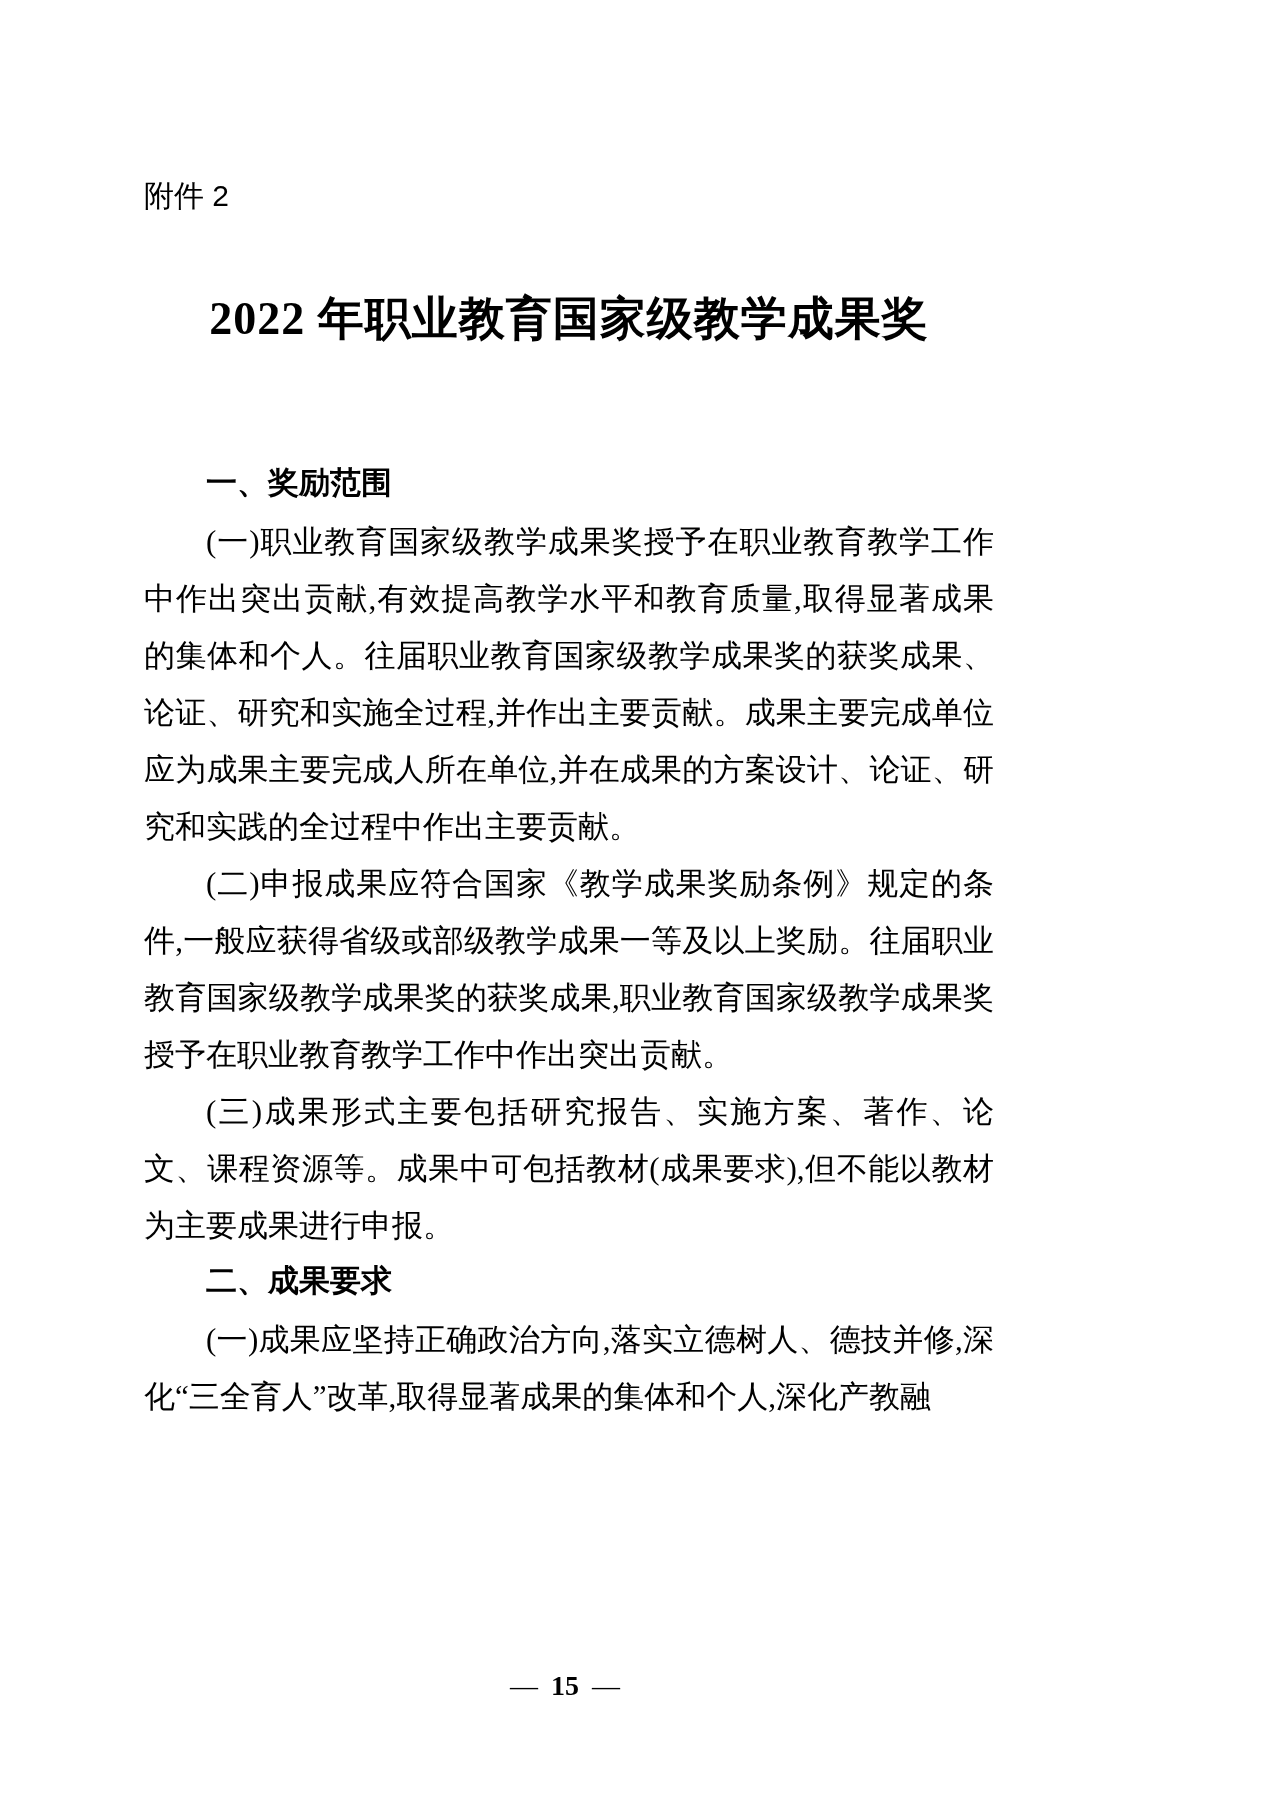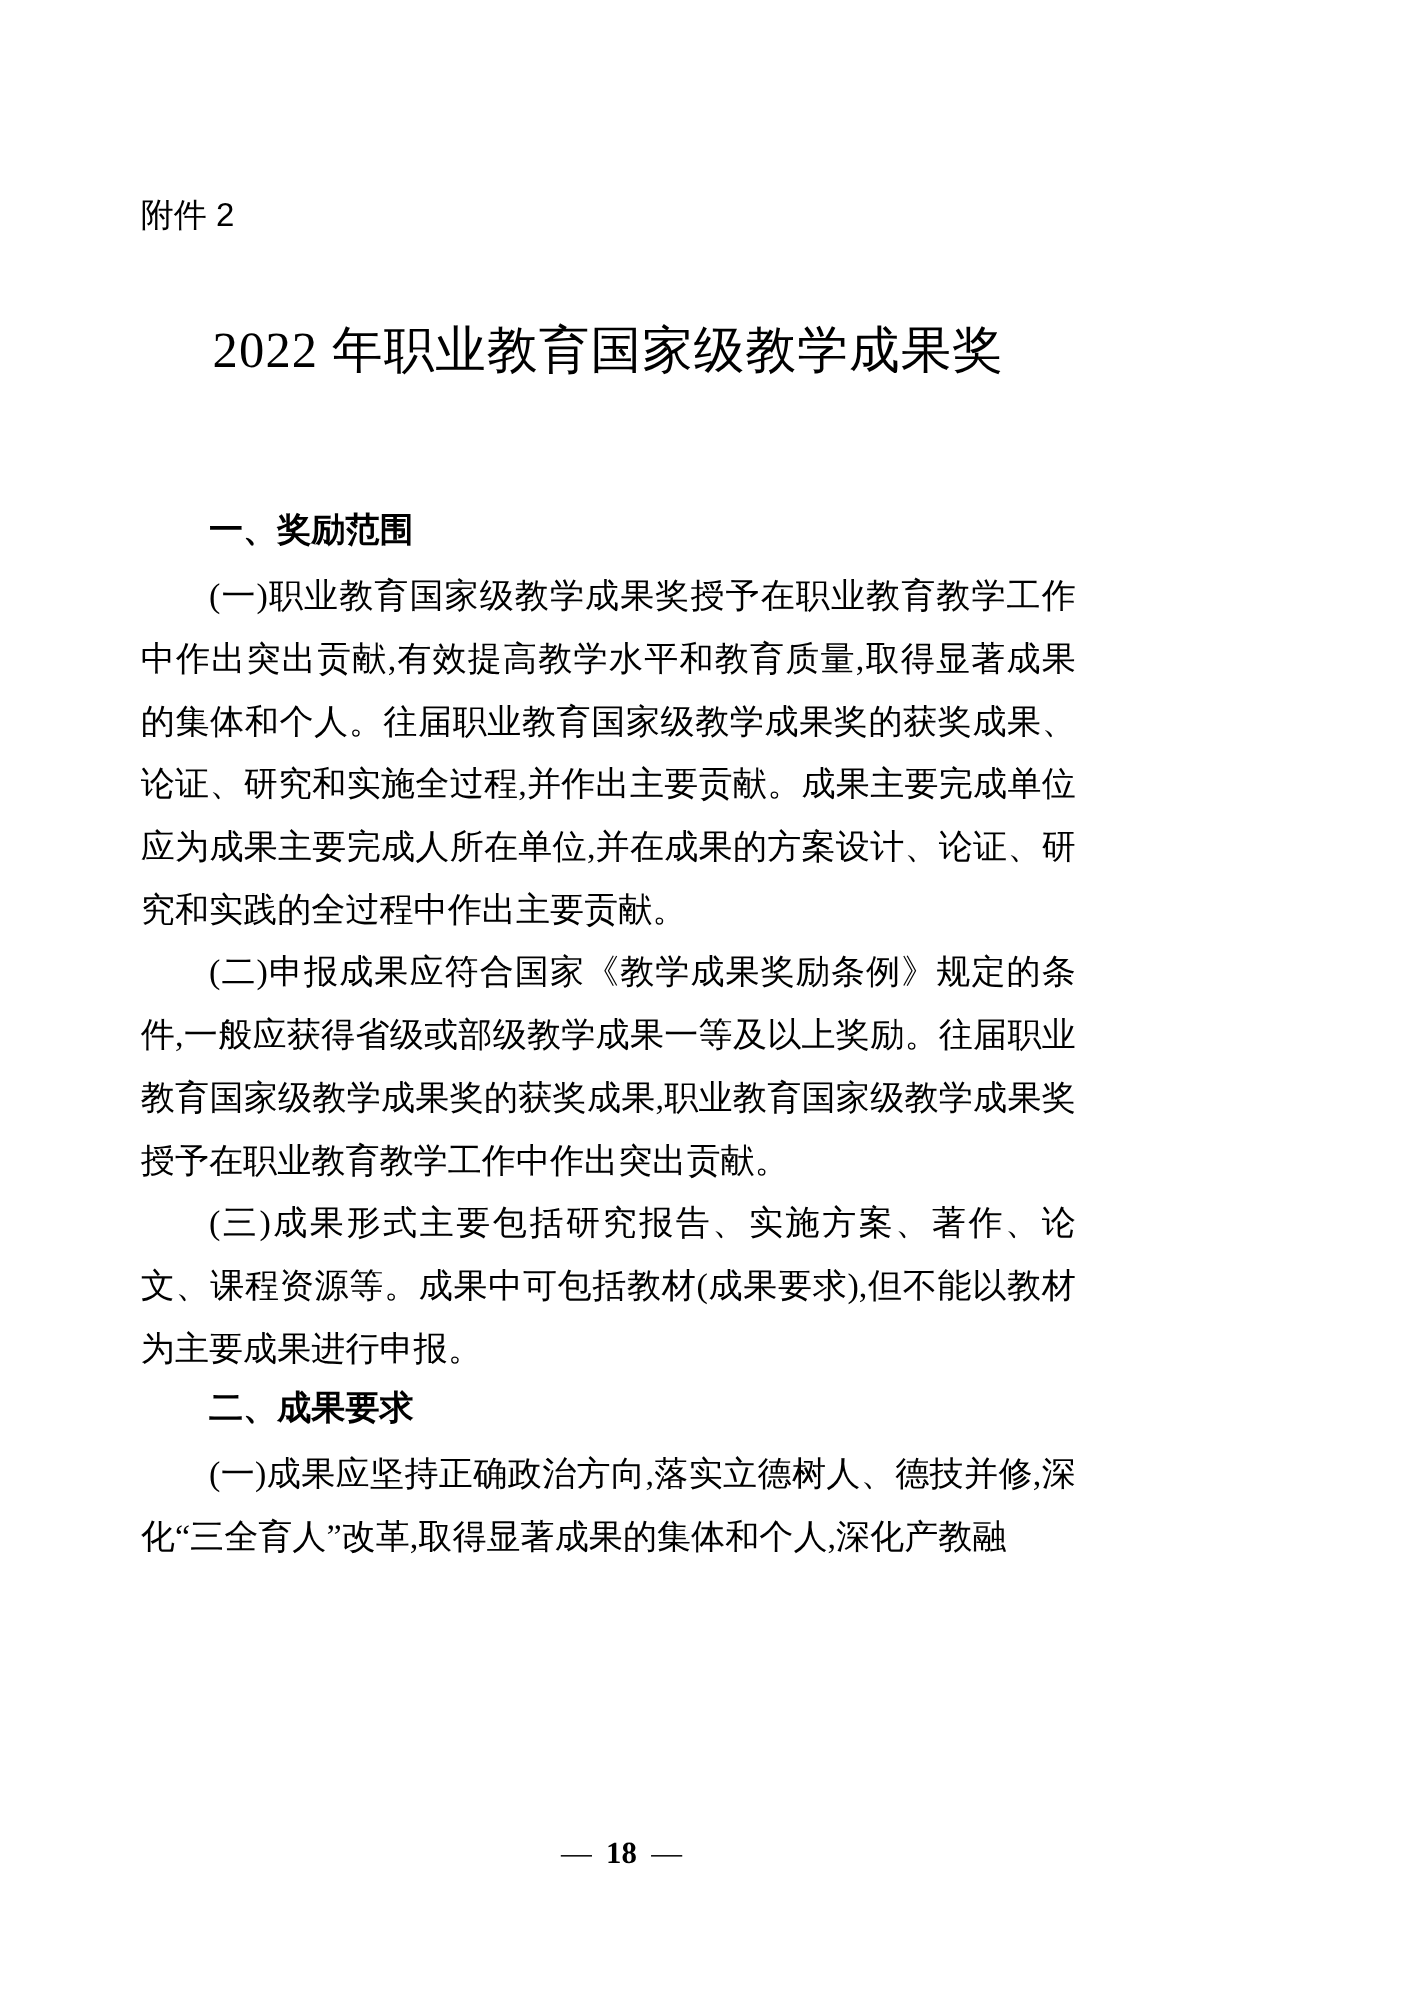--- a/index.html
+++ b/index.html
@@ -10,35 +10,35 @@
   .page {
     position: relative;
     width: 1280px;
     height: 1810px;
     background: #ffffff;
     color: #000000;
     overflow: hidden;
   }
   .content {
     position: absolute;
-    left: 128px;
+    left: 144px;
     top: 0;
     width: 850px;
   }
   .attachment {
     margin-top: 176px;
     font-family: "Liberation Sans", sans-serif;
     font-size: 30px;
     line-height: 40px;
     color: #000000;
   }
   .doc-title {
     margin: 66px 0 0 0;
     font-family: "Liberation Serif", "DejaVu Serif", serif;
-    font-weight: normal;
+    font-weight: bold;
     font-size: 46px;
     line-height: 74px;
     text-align: center;
     letter-spacing: 1px;
     color: #000000;
   }
   .doc-title .title-line {
     display: block;
   }
   .body-flow {
@@ -104,16 +104,16 @@
 
       <h2 class="section-heading">二、成果要求</h2>
 
       <p class="para">(一)成果应坚持正确政治方向,落实立德树人、德技并修,深化“三全育人”改革,取得显著成果的集体和个人,深化产教融</p>
 
     </div>
   </div>
 
   <div class="footer">
     <span>—</span>
-    <span class="pagenum">18</span>
+    <span class="pagenum">15</span>
     <span>—</span>
   </div>
 </div>
 
 </body></html>

